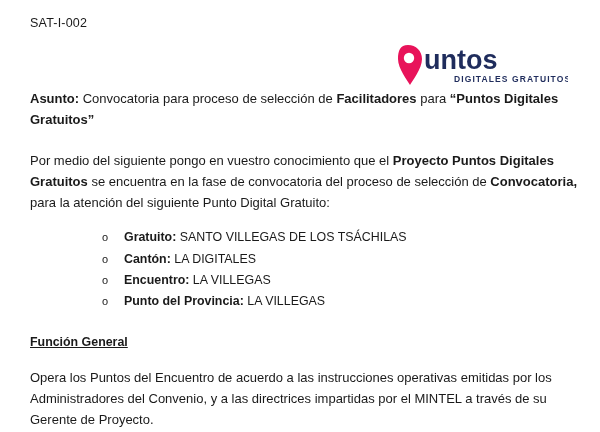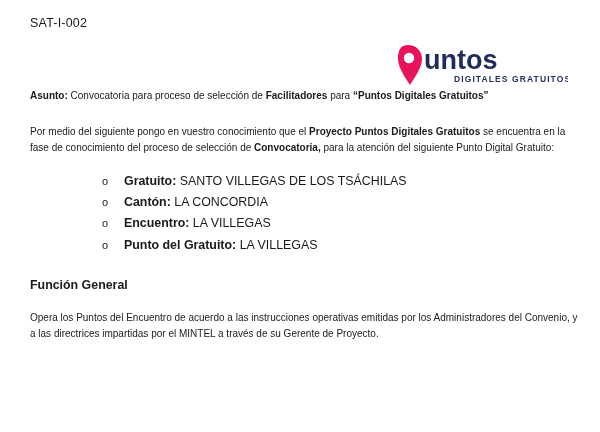--- a/index.html
+++ b/index.html
@@ -40,21 +40,21 @@
     right: 10px;
     top: -14px;
     width: 170px;
     height: 56px;
     margin-top: 39px;
   }
   .logo svg { display: block; }
 
   
   .para {
-    font-size: 10px;
+    font-size: 13px;
     line-height: 1.62;
     color: #1a1a1a;
     text-align: left;
     margin: 0 0 16px 0;
   }
   .b { font-weight: bold; }
 
   .subject {
     margin-top: 22px;
     margin-bottom: 20px;
@@ -81,20 +81,21 @@
     top: 0;
     font-size: 11px;
     line-height: 1.85;
     color: #1a1a1a;
   }
 
   .section-title {
     font-weight: bold;
     font-size: 12.4px;
     margin: 0 0 18px 0;
+    text-decoration: underline;
   }
   .closing { max-width: 560px; margin-bottom: 0; }
 </style>
 </head>
 <body>
 
 <div class="page">
 
   <div class="header">
     <div class="doc-code">SAT-I-002</div>
@@ -109,41 +110,41 @@
 
         <text x="26" y="30" font-family="Liberation Sans, sans-serif" font-size="27" font-weight="bold" fill="#1f2c5c">untos</text>
 
         <text x="56" y="43" font-family="Liberation Sans, sans-serif" font-size="8.5" font-weight="bold" letter-spacing="1.1" fill="#1f2c5c">DIGITALES GRATUITOS</text>
       </svg>
     </div>
   </div>
 
   <p class="para subject"><span class="b">Asunto:</span><span> Convocatoria para proceso de selección de </span><span class="b">Facilitadores</span><span> para </span><span class="b">“Puntos Digitales Gratuitos”</span></p>
 
-  <p class="para intro"><span>Por medio del siguiente pongo en vuestro conocimiento que el </span><span class="b">Proyecto Puntos Digitales Gratuitos</span><span> se encuentra en la fase de conocimiento del proceso de selección de </span><span class="b">Convocatoria,</span><span> para la atención del siguiente Punto Digital Gratuito:</span></p>
+  <p class="para intro"><span>Por medio del siguiente pongo en vuestro conocimiento que el </span><span class="b">Proyecto Puntos Digitales Gratuitos</span><span> se encuentra en la fase de convocatoria del proceso de selección de </span><span class="b">Convocatoria,</span><span> para la atención del siguiente Punto Digital Gratuito:</span></p>
 
   <ul class="list">
     <li>
       <span class="marker">o</span>
       <span class="b">Gratuito:</span>
       <span>SANTO VILLEGAS DE LOS TSÁCHILAS</span>
     </li>
     <li>
       <span class="marker">o</span>
       <span class="b">Cantón:</span>
-      <span>LA CONCORDIA</span>
+      <span>LA DIGITALES</span>
     </li>
     <li>
       <span class="marker">o</span>
       <span class="b">Encuentro:</span>
       <span>LA VILLEGAS</span>
     </li>
     <li>
       <span class="marker">o</span>
-      <span class="b">Punto del Gratuito:</span>
+      <span class="b">Punto del Provincia:</span>
       <span>LA VILLEGAS</span>
     </li>
   </ul>
 
   <div class="section-title">Función General</div>
 
   <p class="para closing">Opera los Puntos del Encuentro de acuerdo a las instrucciones operativas emitidas por los Administradores del Convenio, y a las directrices impartidas por el MINTEL a través de su Gerente de Proyecto.</p>
 
 </div>
 

